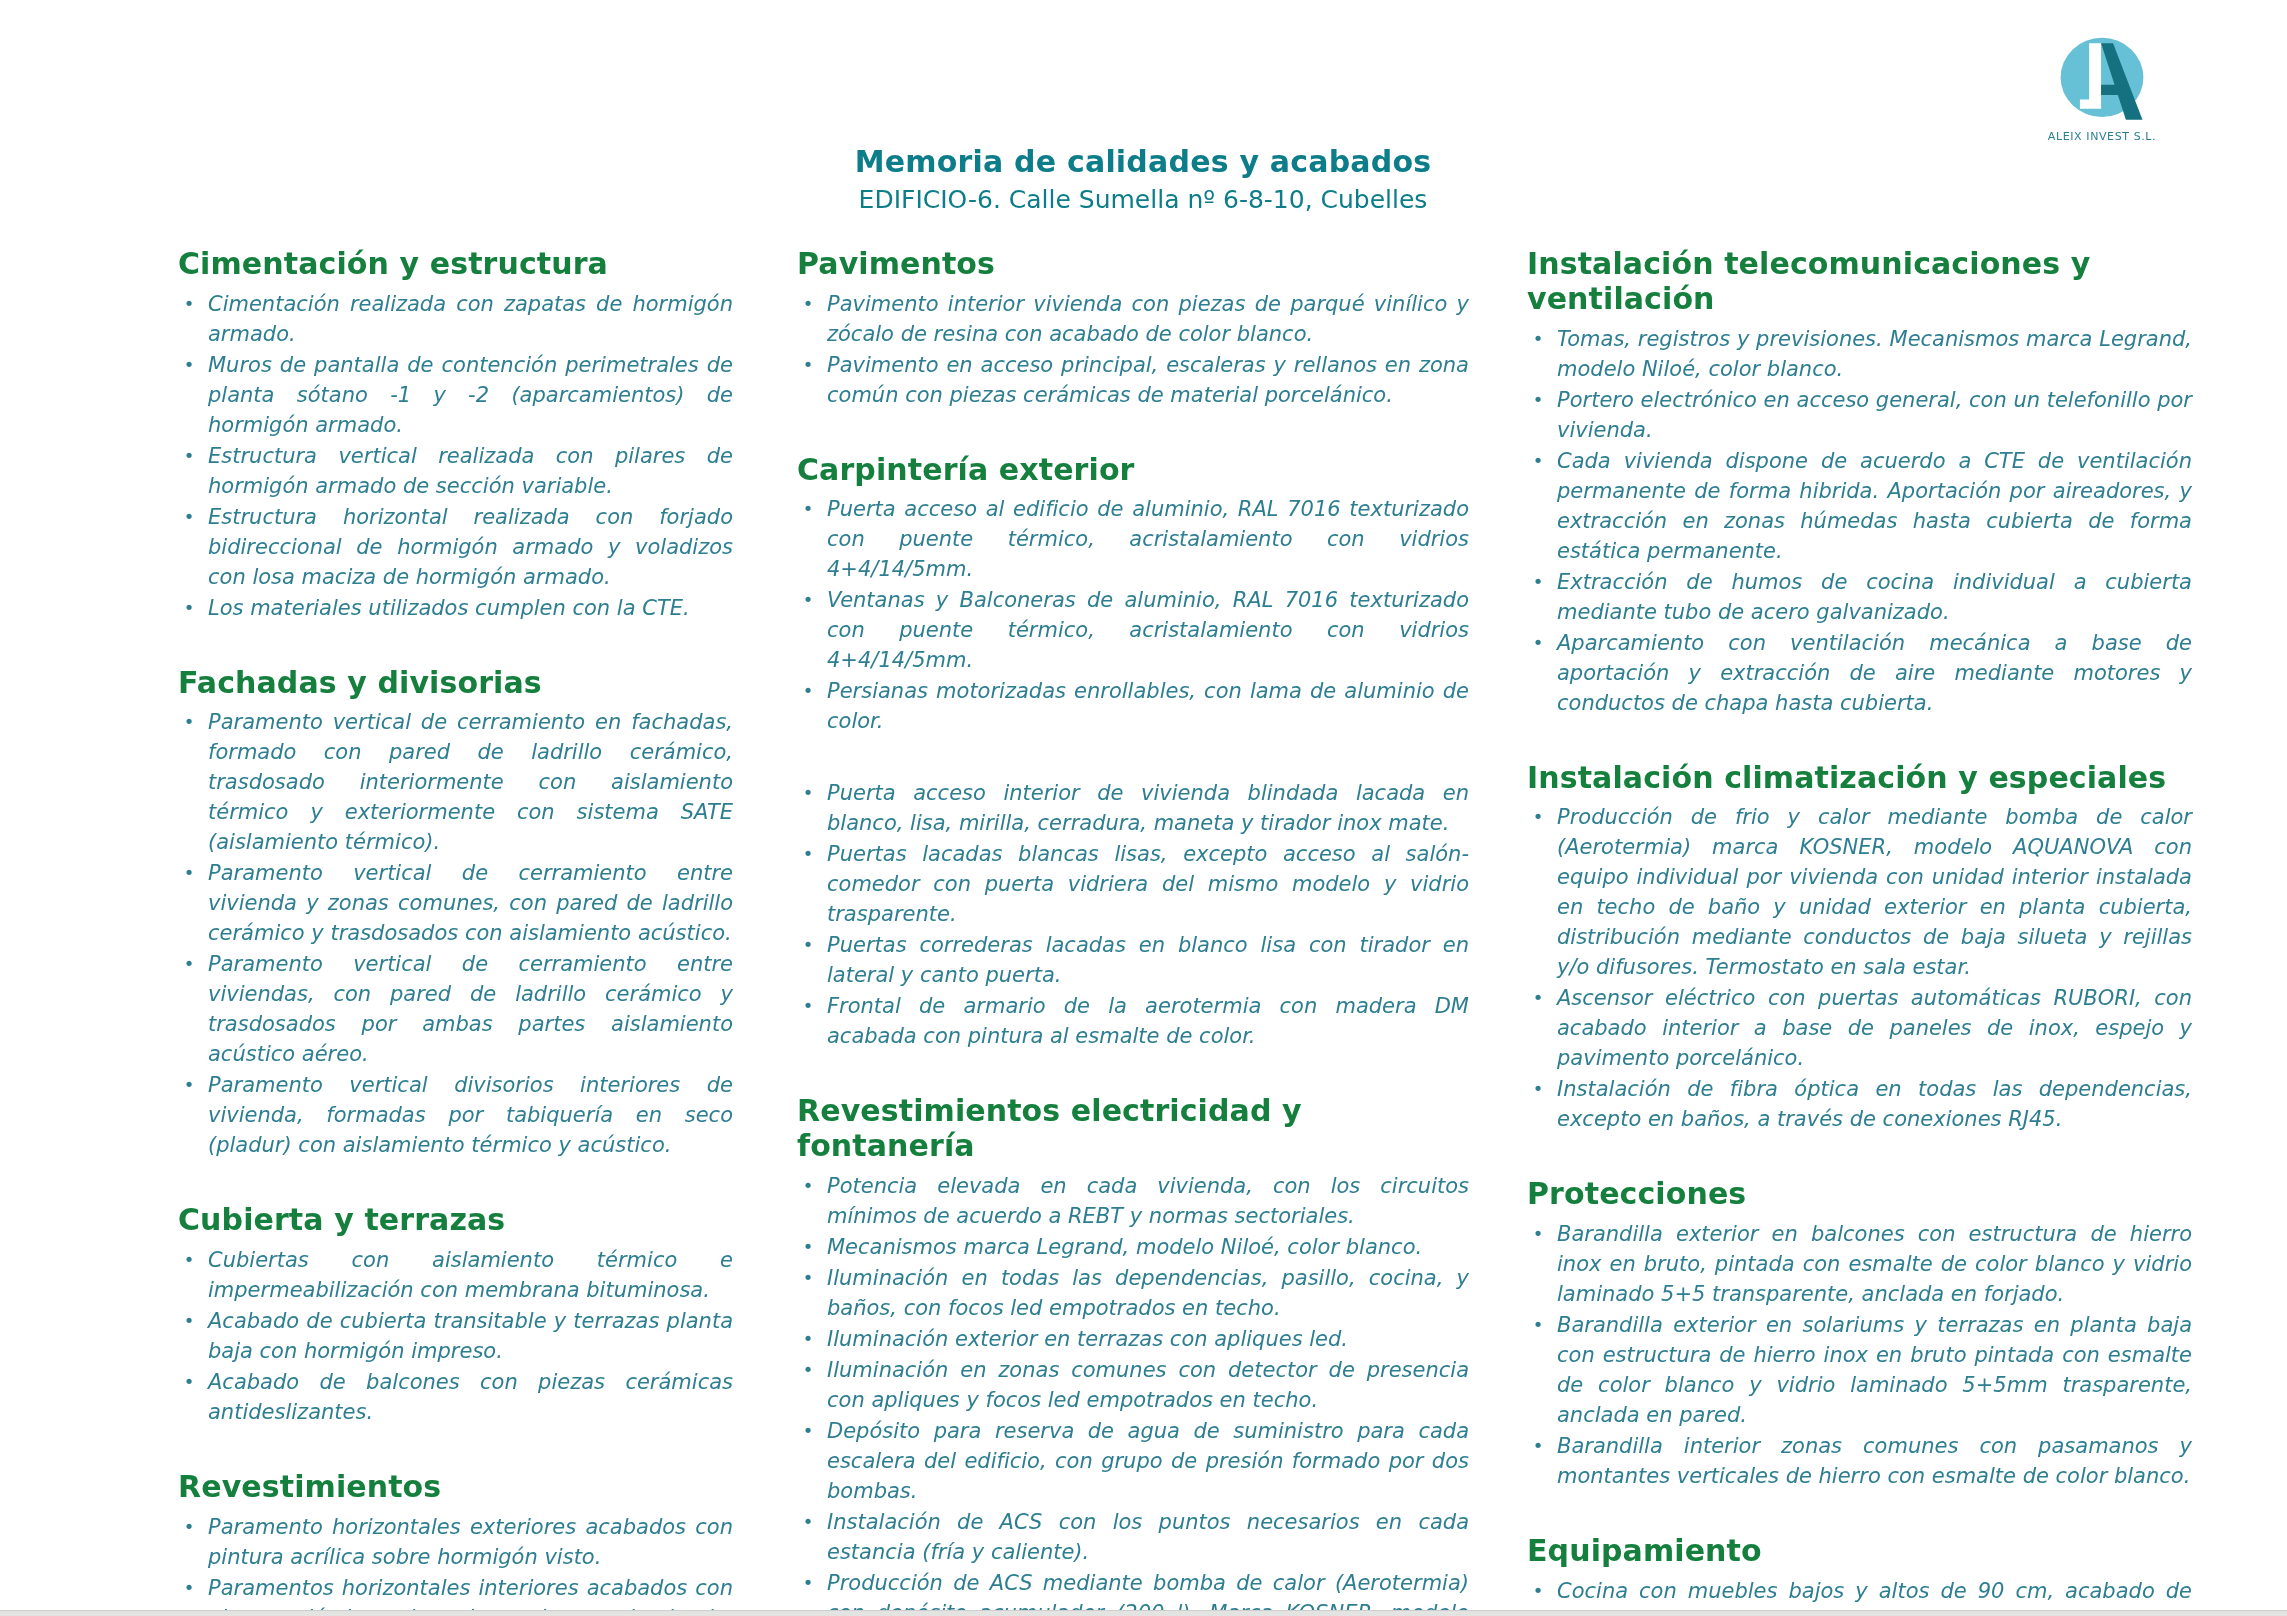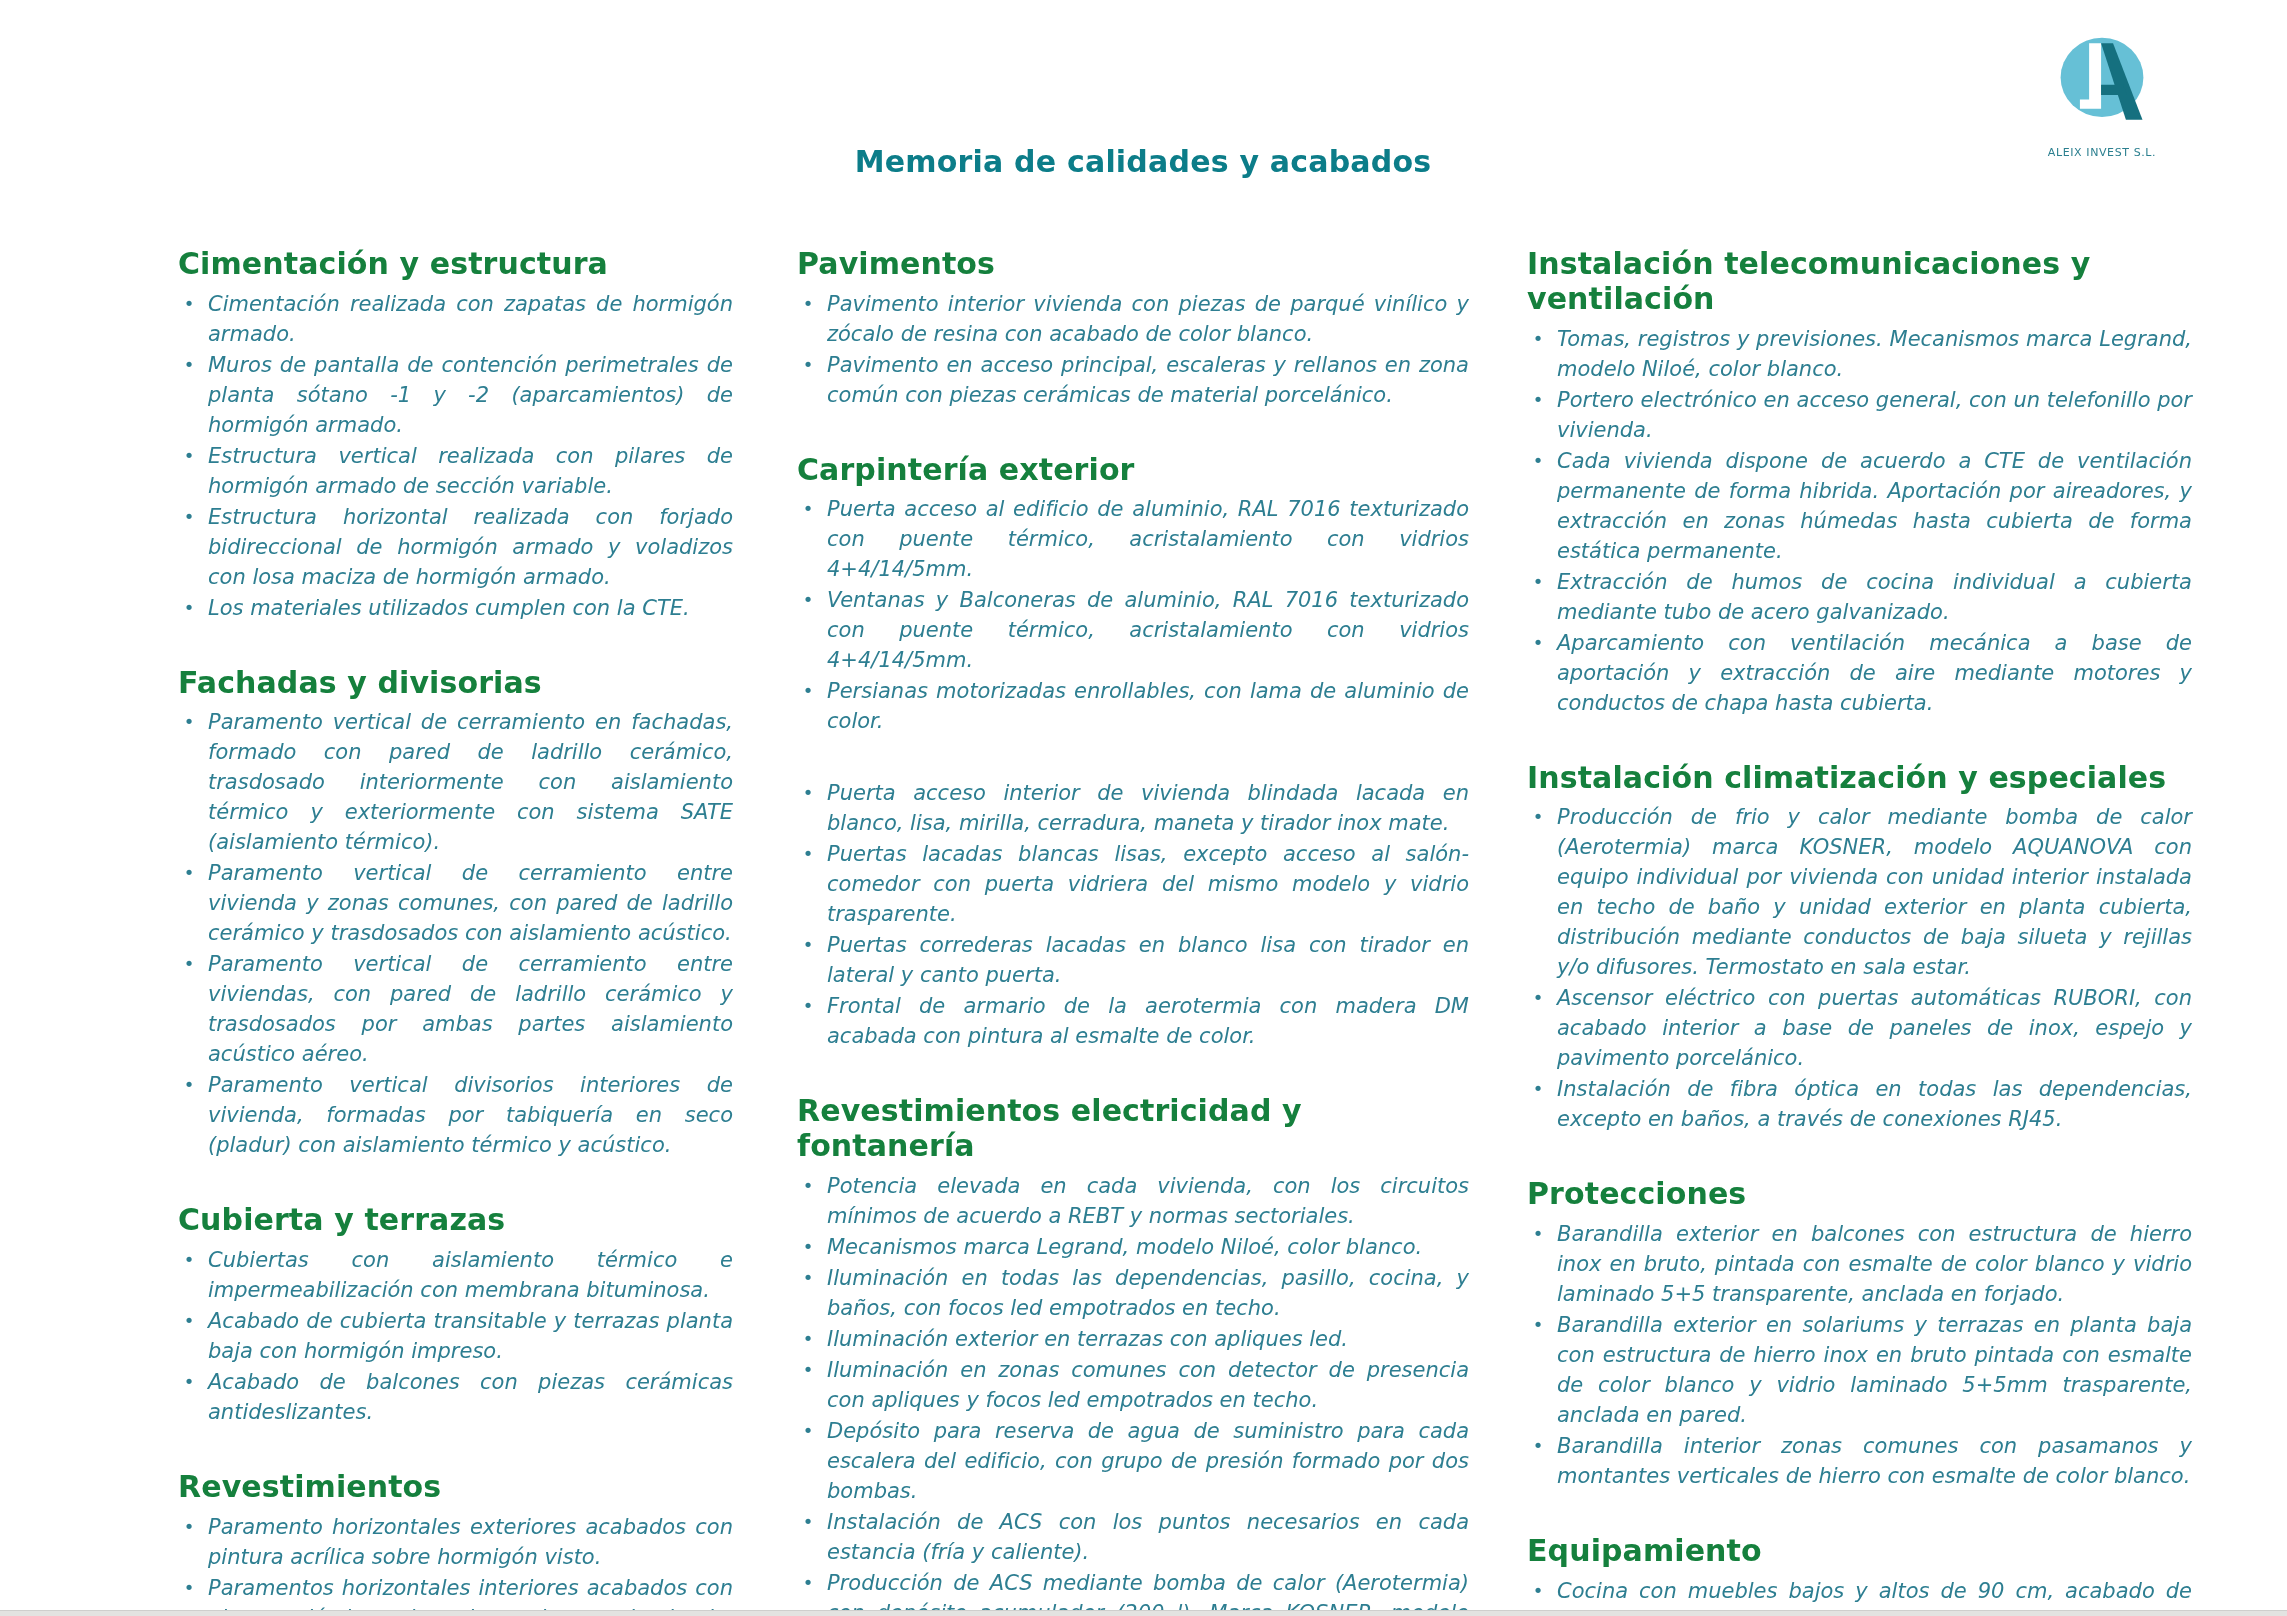--- a/index.html
+++ b/index.html
@@ -18,21 +18,21 @@
   }
   .page-subtitle{
     font-size:25px;font-weight:normal;color:#0c7d89;
     margin:5.8px 0 0 0;
   }
   
   .logo{position:absolute;left:2035px;top:35px;width:134px;text-align:center;}
   .logo svg{display:block;margin:0 auto;}
   .logo-caption{
     font-size:11px;color:#2b7f8f;letter-spacing:0.6px;
-    margin-top:17px;white-space:nowrap;
+    margin-top:1px;white-space:nowrap;
   }
   
   .col{position:absolute;top:246px;}
   .col-1{left:178px;width:555px;}
   .col-2{left:797px;width:672px;}
   .col-3{left:1527px;width:665px;}
   .doc-section{margin:0 0 42px 0;}
   .section-heading{
     font-size:30px;font-weight:bold;color:#15803d;
     margin:0 0 7.7px 0;letter-spacing:0.1px;
@@ -66,20 +66,21 @@
 
       <polygon points="49,9 62,9 94,92 76,92" fill="#15707f"></polygon>
 
       <polygon points="49,54 73,54 77,65 49,65" fill="#15707f"></polygon>
     </svg>
     <div class="logo-caption">ALEIX INVEST S.L.</div>
   </div>
 
   <div class="header">
     <h1 class="page-title">Memoria de calidades y acabados</h1>
+    <div class="page-subtitle">EDIFICIO-6. Calle Sumella nº 6-8-10, Cubelles</div>
   </div>
 
   <div class="col col-1">
       <section class="doc-section">
         <h2 class="section-heading">Cimentación y estructura</h2>
         <ul class="bullet-list">
           <li class="bullet-item">
             <span class="bullet-dot">•</span>
             <span class="item-text">Cimentación realizada con zapatas de hormigón armado.</span>
           </li>

